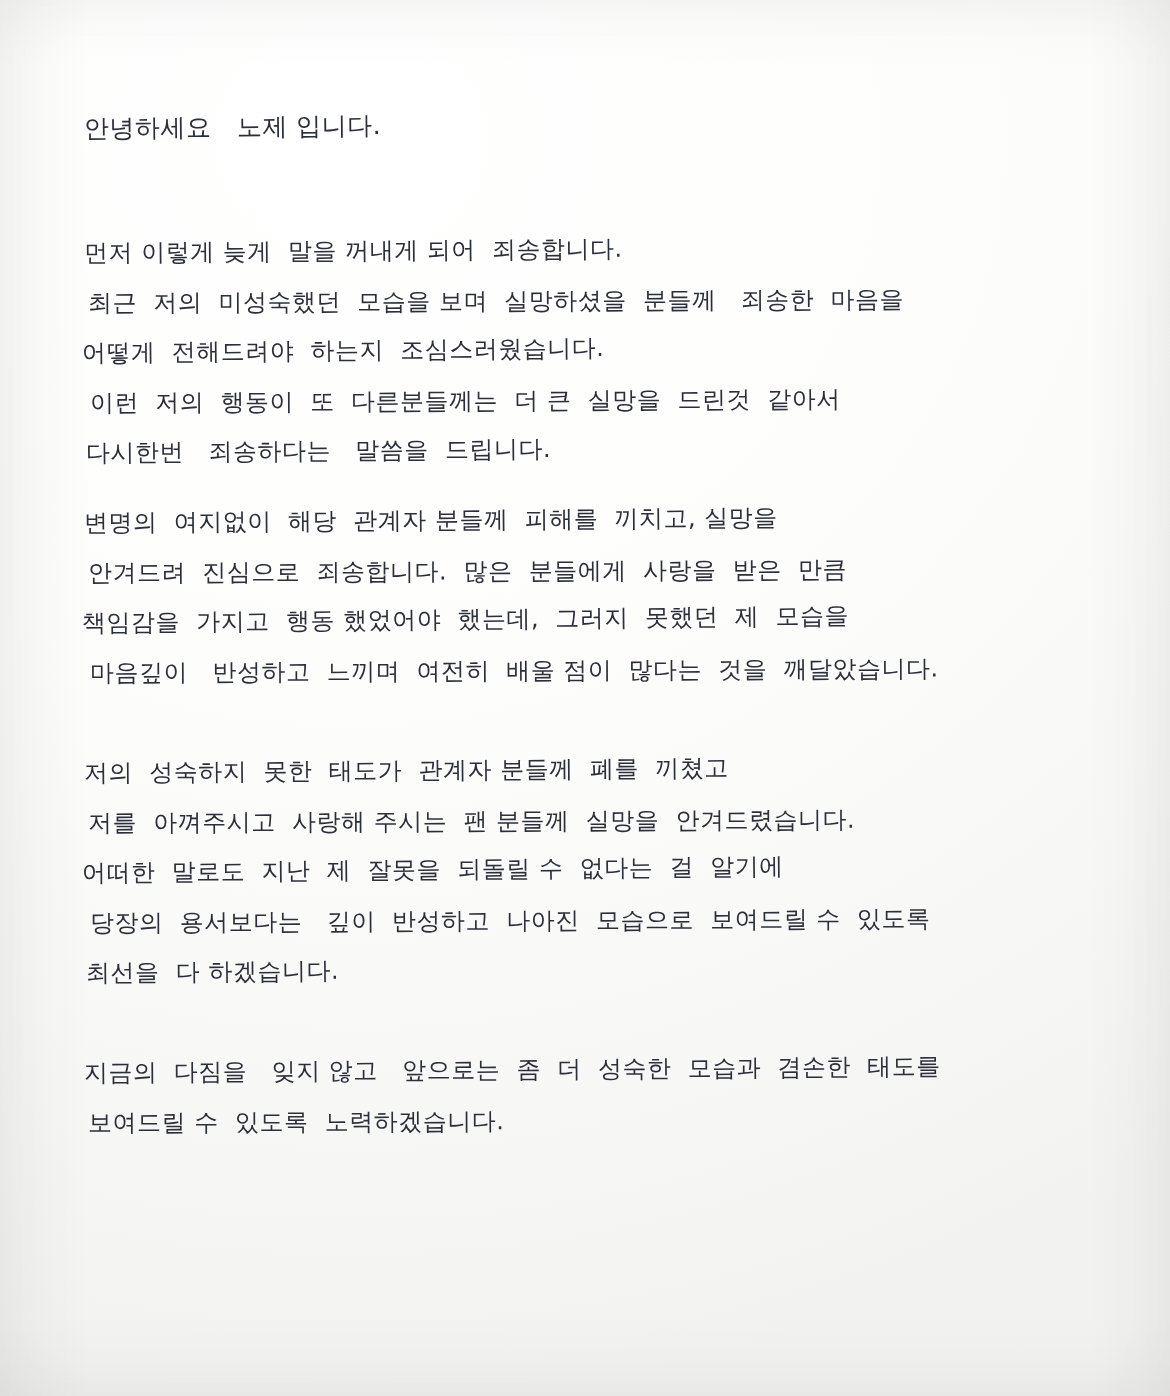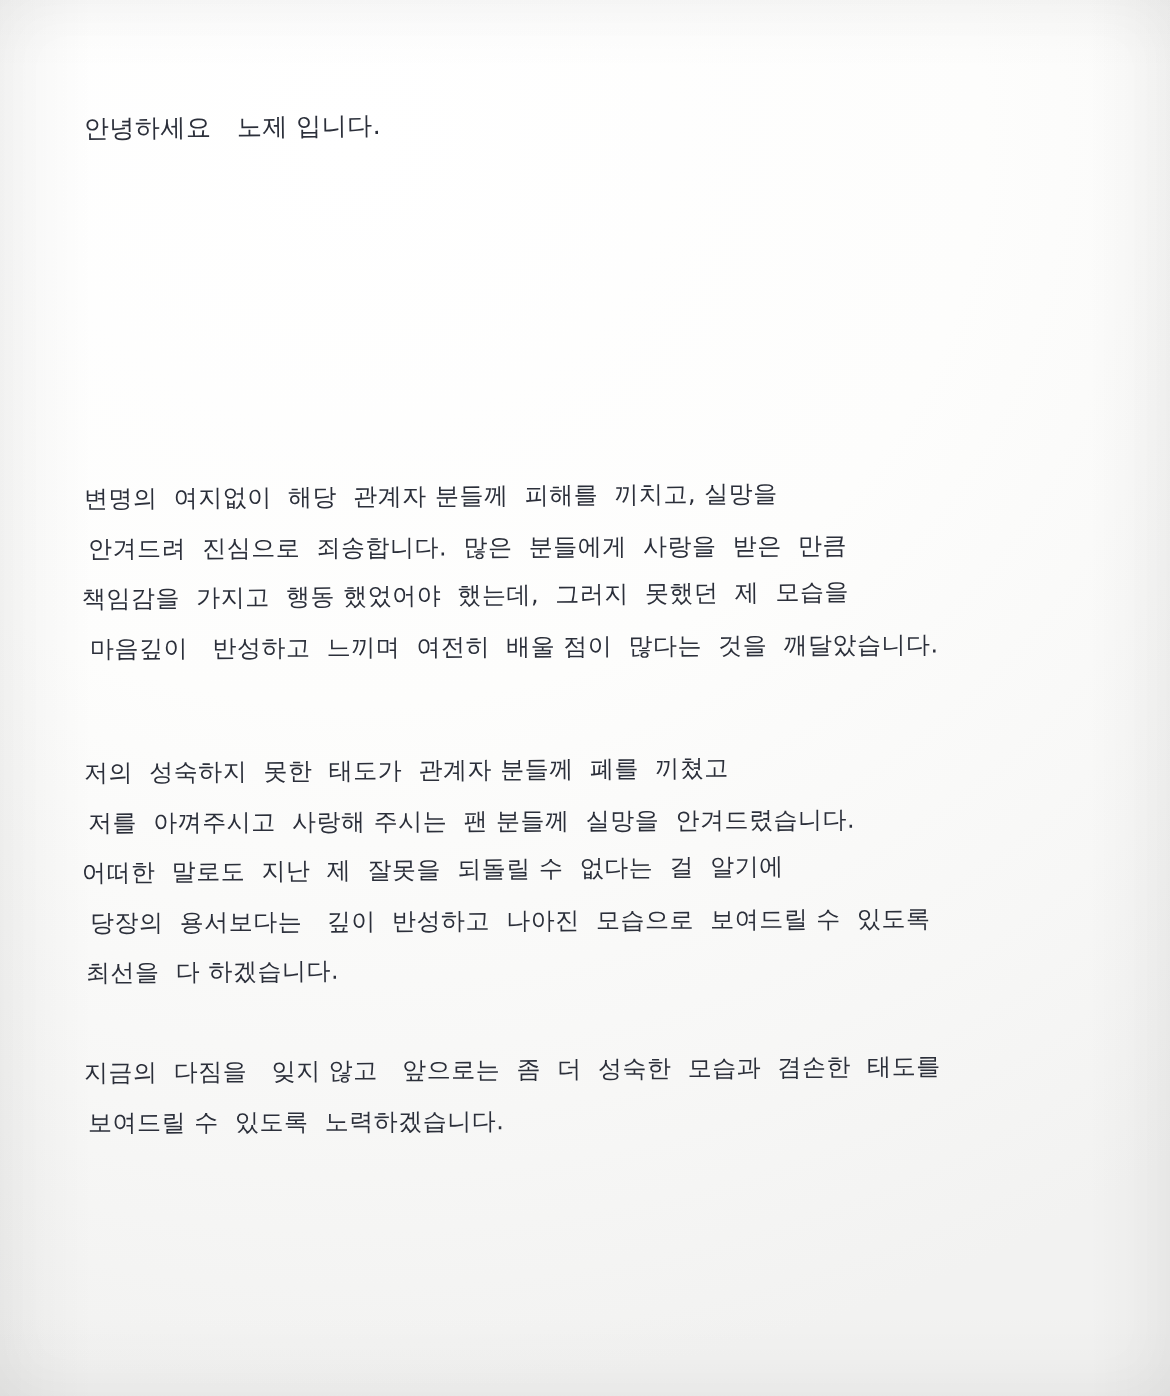--- a/index.html
+++ b/index.html
@@ -79,21 +79,21 @@
 
   
   .line:nth-child(6n+1) { transform: rotate(-0.45deg) translateX(2px); }
   .line:nth-child(6n+2) { transform: rotate(-0.25deg) translateX(6px); }
   .line:nth-child(6n+3) { transform: rotate(-0.55deg) translateX(0px); }
   .line:nth-child(6n+4) { transform: rotate(-0.30deg) translateX(8px); }
   .line:nth-child(6n+5) { transform: rotate(-0.50deg) translateX(4px); }
   .line:nth-child(6n+6) { transform: rotate(-0.35deg) translateX(1px); }
 
   #p1 { top: 228px; }
-  #p2 { top: 474px; }
+  #p2 { top: 498px; }
   #p3 { top: 748px; }
   #p4 { top: 1048px; }
   #p5 { top: 1198px; }
 
   #p1 .line, #p2 .line, #p3 .line, #p4 .line, #p5 .line {
     padding-left: 4px;
   }
 
   
   .edge-shade {
@@ -105,20 +105,27 @@
 </style>
 </head>
 <body>
 
 <div class="paper"></div>
 
 <div class="letter hand">
 
   <div class="greeting">안녕하세요   노제 입니다.</div>
 
+  <div class="block" id="p1">
+    <div class="line">먼저 이렇게 늦게  말을 꺼내게 되어  죄송합니다.</div>
+    <div class="line">최근  저의  미성숙했던  모습을 보며  실망하셨을  분들께   죄송한  마음을</div>
+    <div class="line">어떻게  전해드려야  하는지  조심스러웠습니다.</div>
+    <div class="line">이런  저의  행동이  또  다른분들께는  더 큰  실망을  드린것  같아서</div>
+    <div class="line">다시한번   죄송하다는   말씀을  드립니다.</div>
+  </div>
 
   <div class="block" id="p2">
     <div class="line">변명의  여지없이  해당  관계자 분들께  피해를  끼치고, 실망을</div>
     <div class="line">안겨드려  진심으로  죄송합니다.  많은  분들에게  사랑을  받은  만큼</div>
     <div class="line">책임감을  가지고  행동 했었어야  했는데,  그러지  못했던  제  모습을</div>
     <div class="line">마음깊이   반성하고  느끼며  여전히  배울 점이  많다는  것을  깨달았습니다.</div>
   </div>
 
   <div class="block" id="p3">
     <div class="line">저의  성숙하지  못한  태도가  관계자 분들께  폐를  끼쳤고</div>

